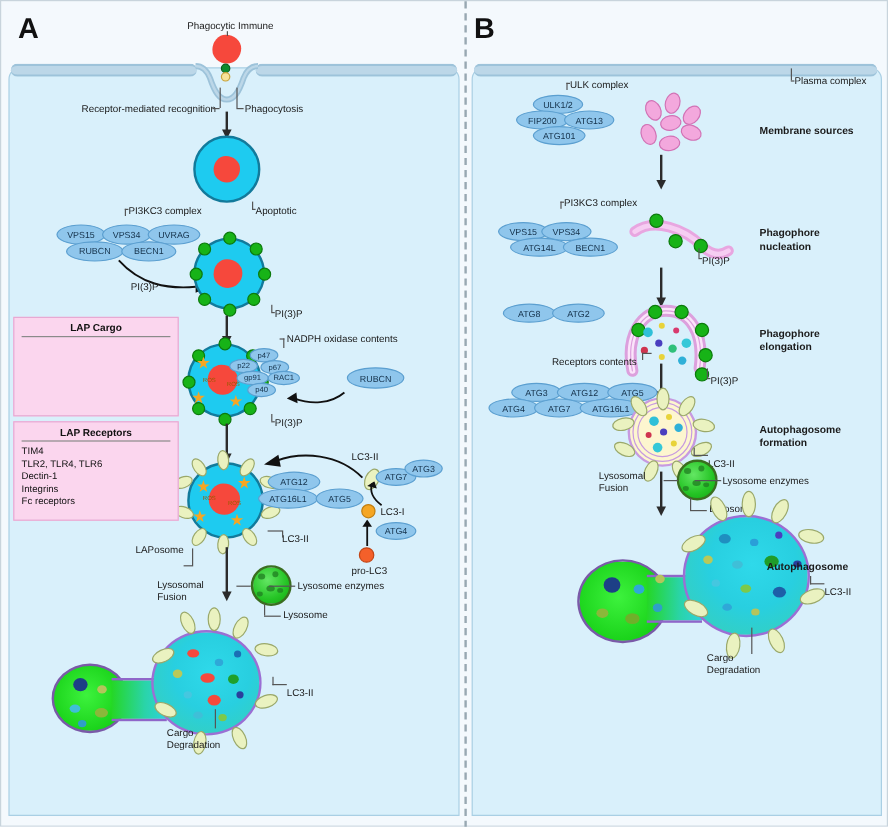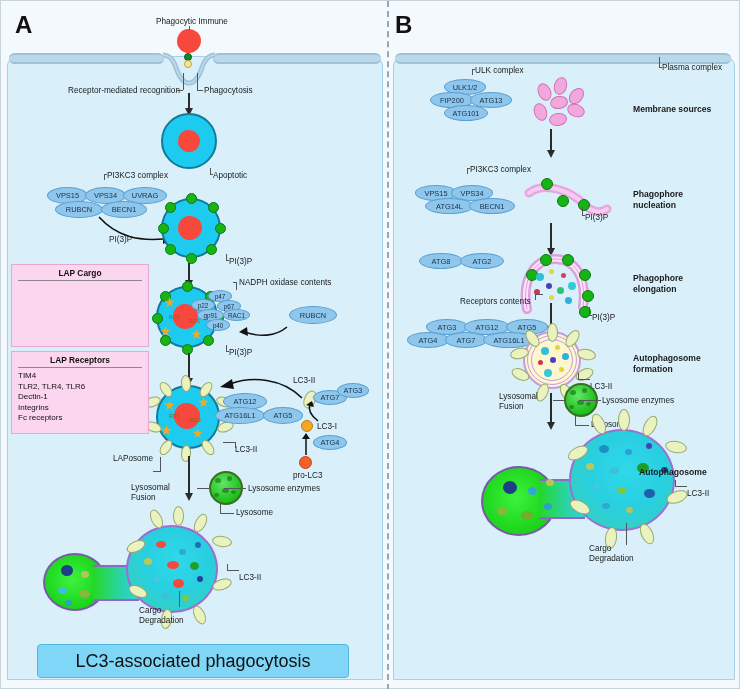--- a/index.html
+++ b/index.html
@@ -387,21 +387,20 @@
     <div class="ttl">LAP Receptors</div>
     <ul>
       <li>TIM4</li>
       <li>TLR2, TLR4, TLR6</li>
       <li>Dectin-1</li>
       <li>Integrins</li>
       <li>Fc receptors</li>
     </ul>
   </div>
 
-  <div class="banner" style="left:36px;top:643px;width:310px;height:32px;">LC3-associated phagocytosis</div>
 
   <div class="panel-letter" style="left:394px;top:10px;">B</div>
 
   <div class="cytoplasm" style="left:392px;top:55px;width:340px;height:622px;"></div>
   <div class="membrane" style="left:394px;top:52px;width:336px;"></div>
 
   <div class="lbl" style="left:661px;top:62px;">Plasma complex</div>
   <div class="leader v" style="left:658px;top:56px;height:10px;"></div>
   <div class="leader h" style="left:658px;top:66px;width:3px;"></div>
 

